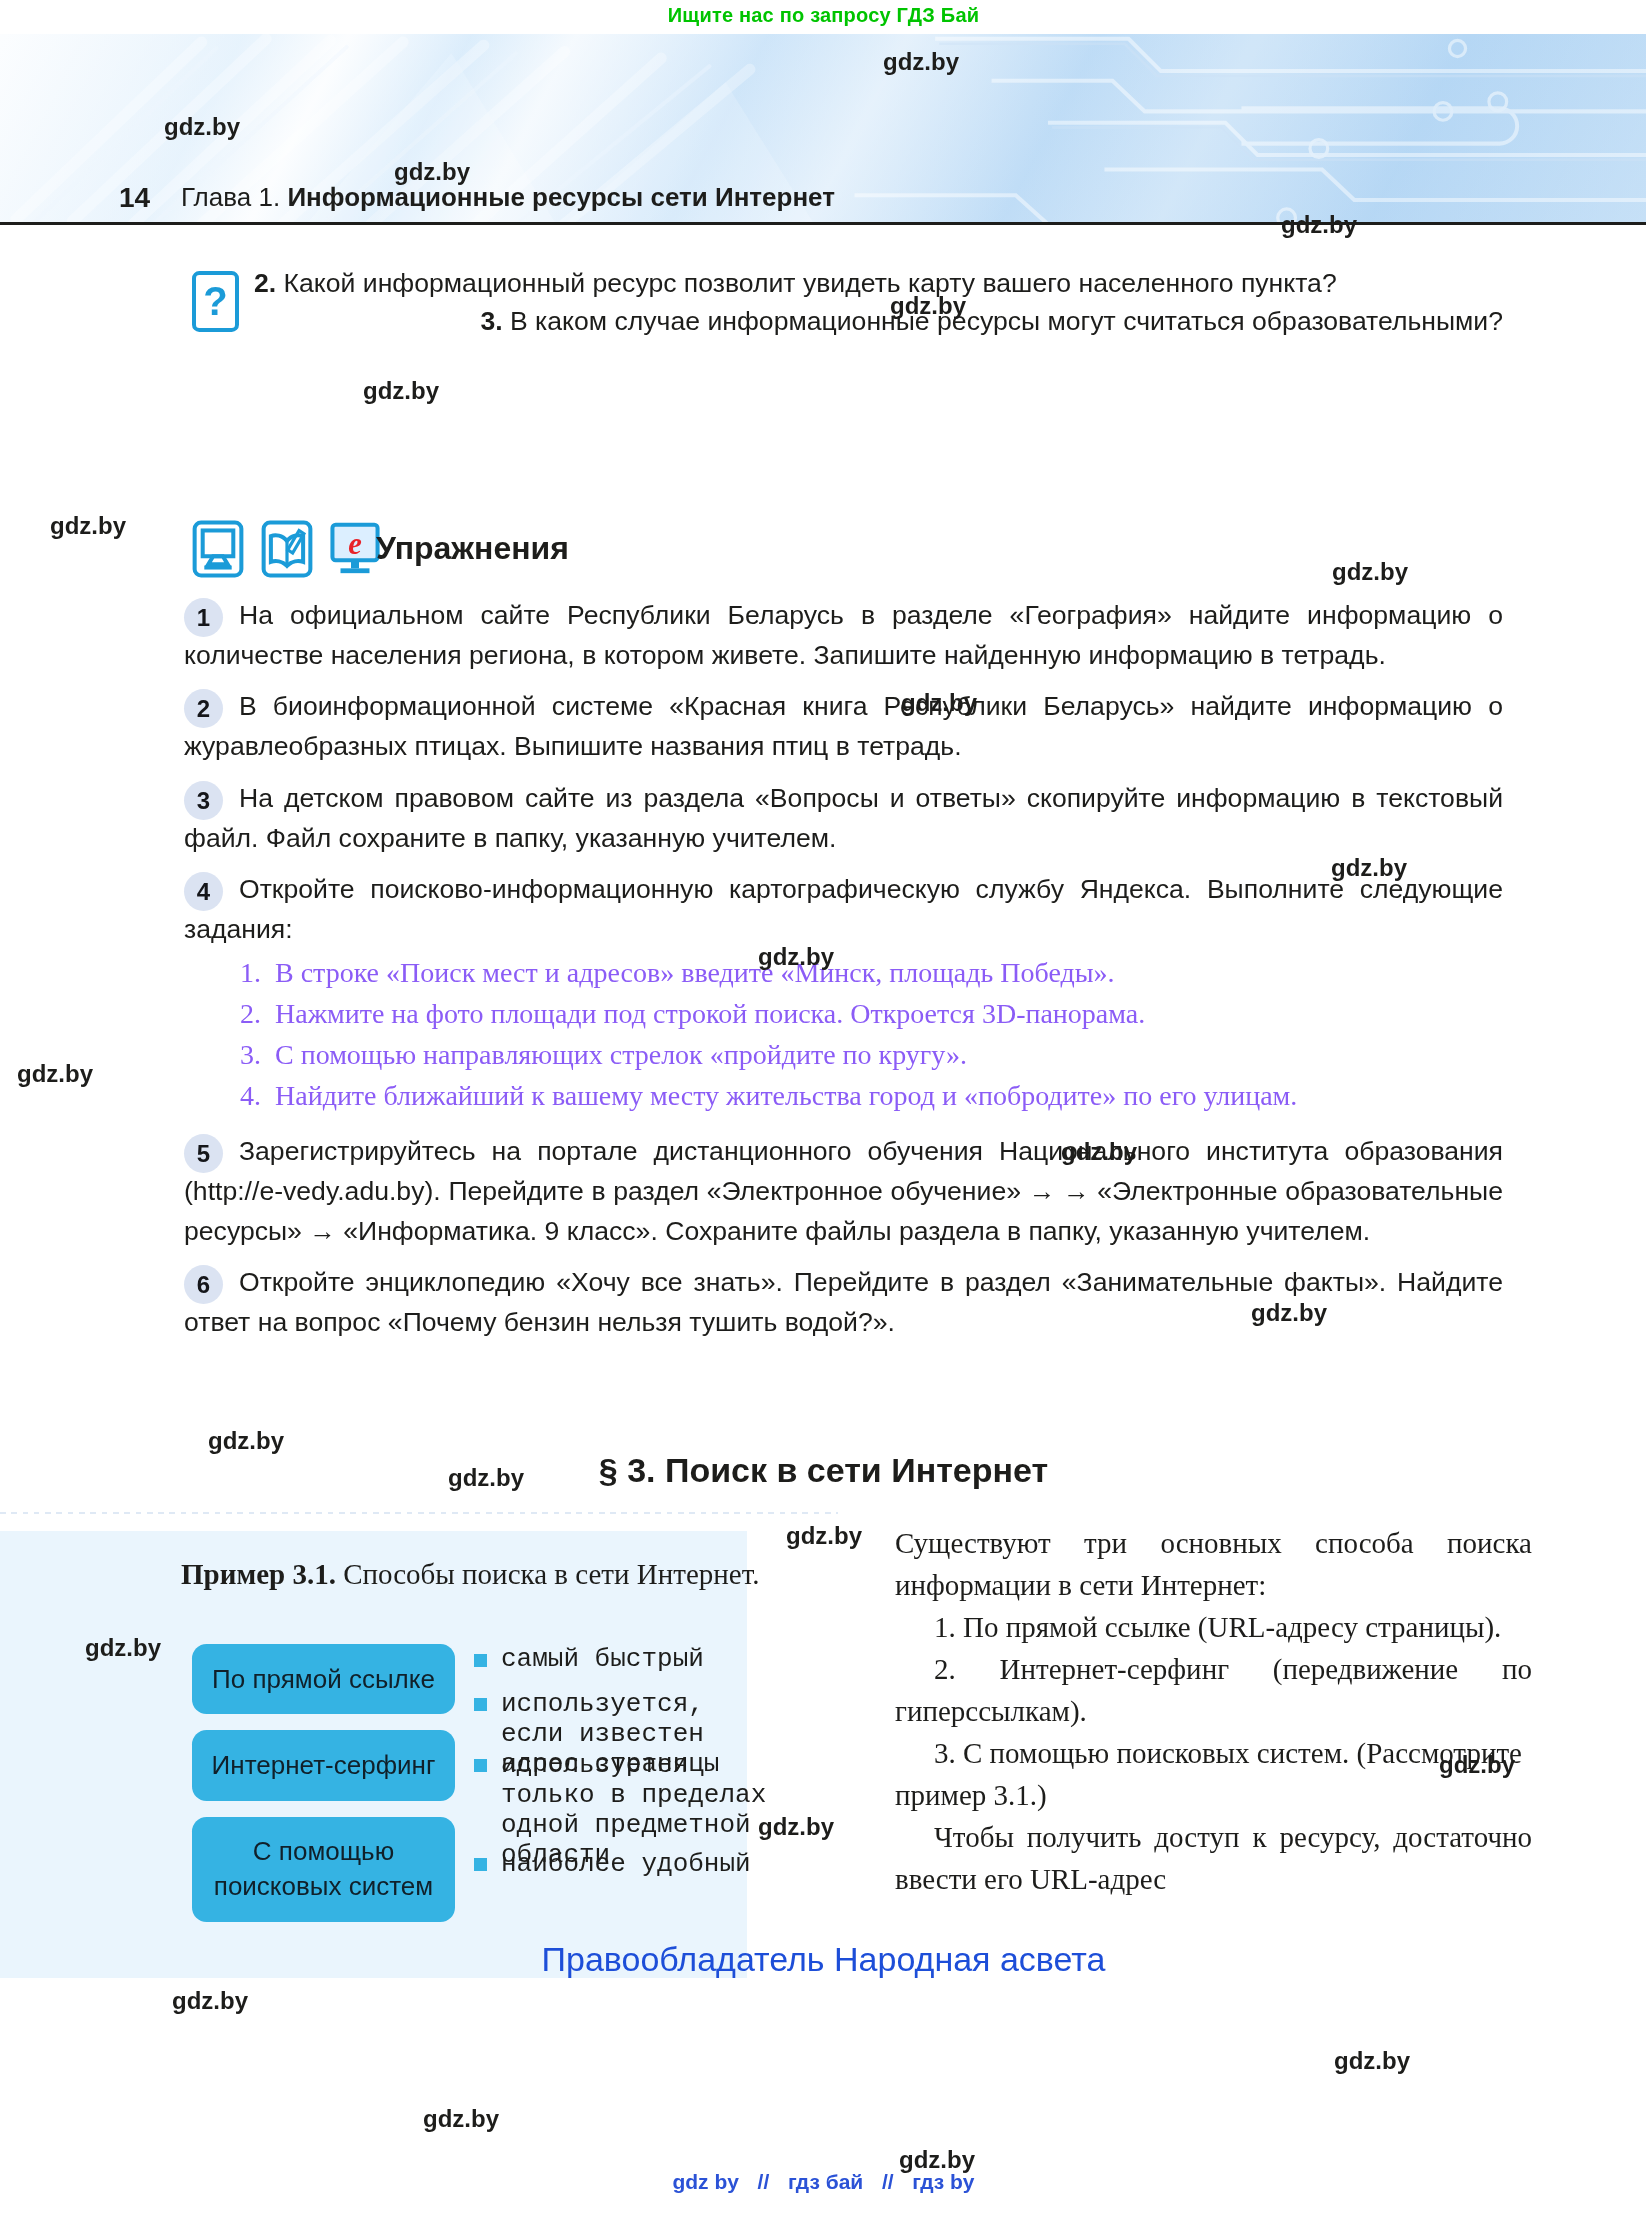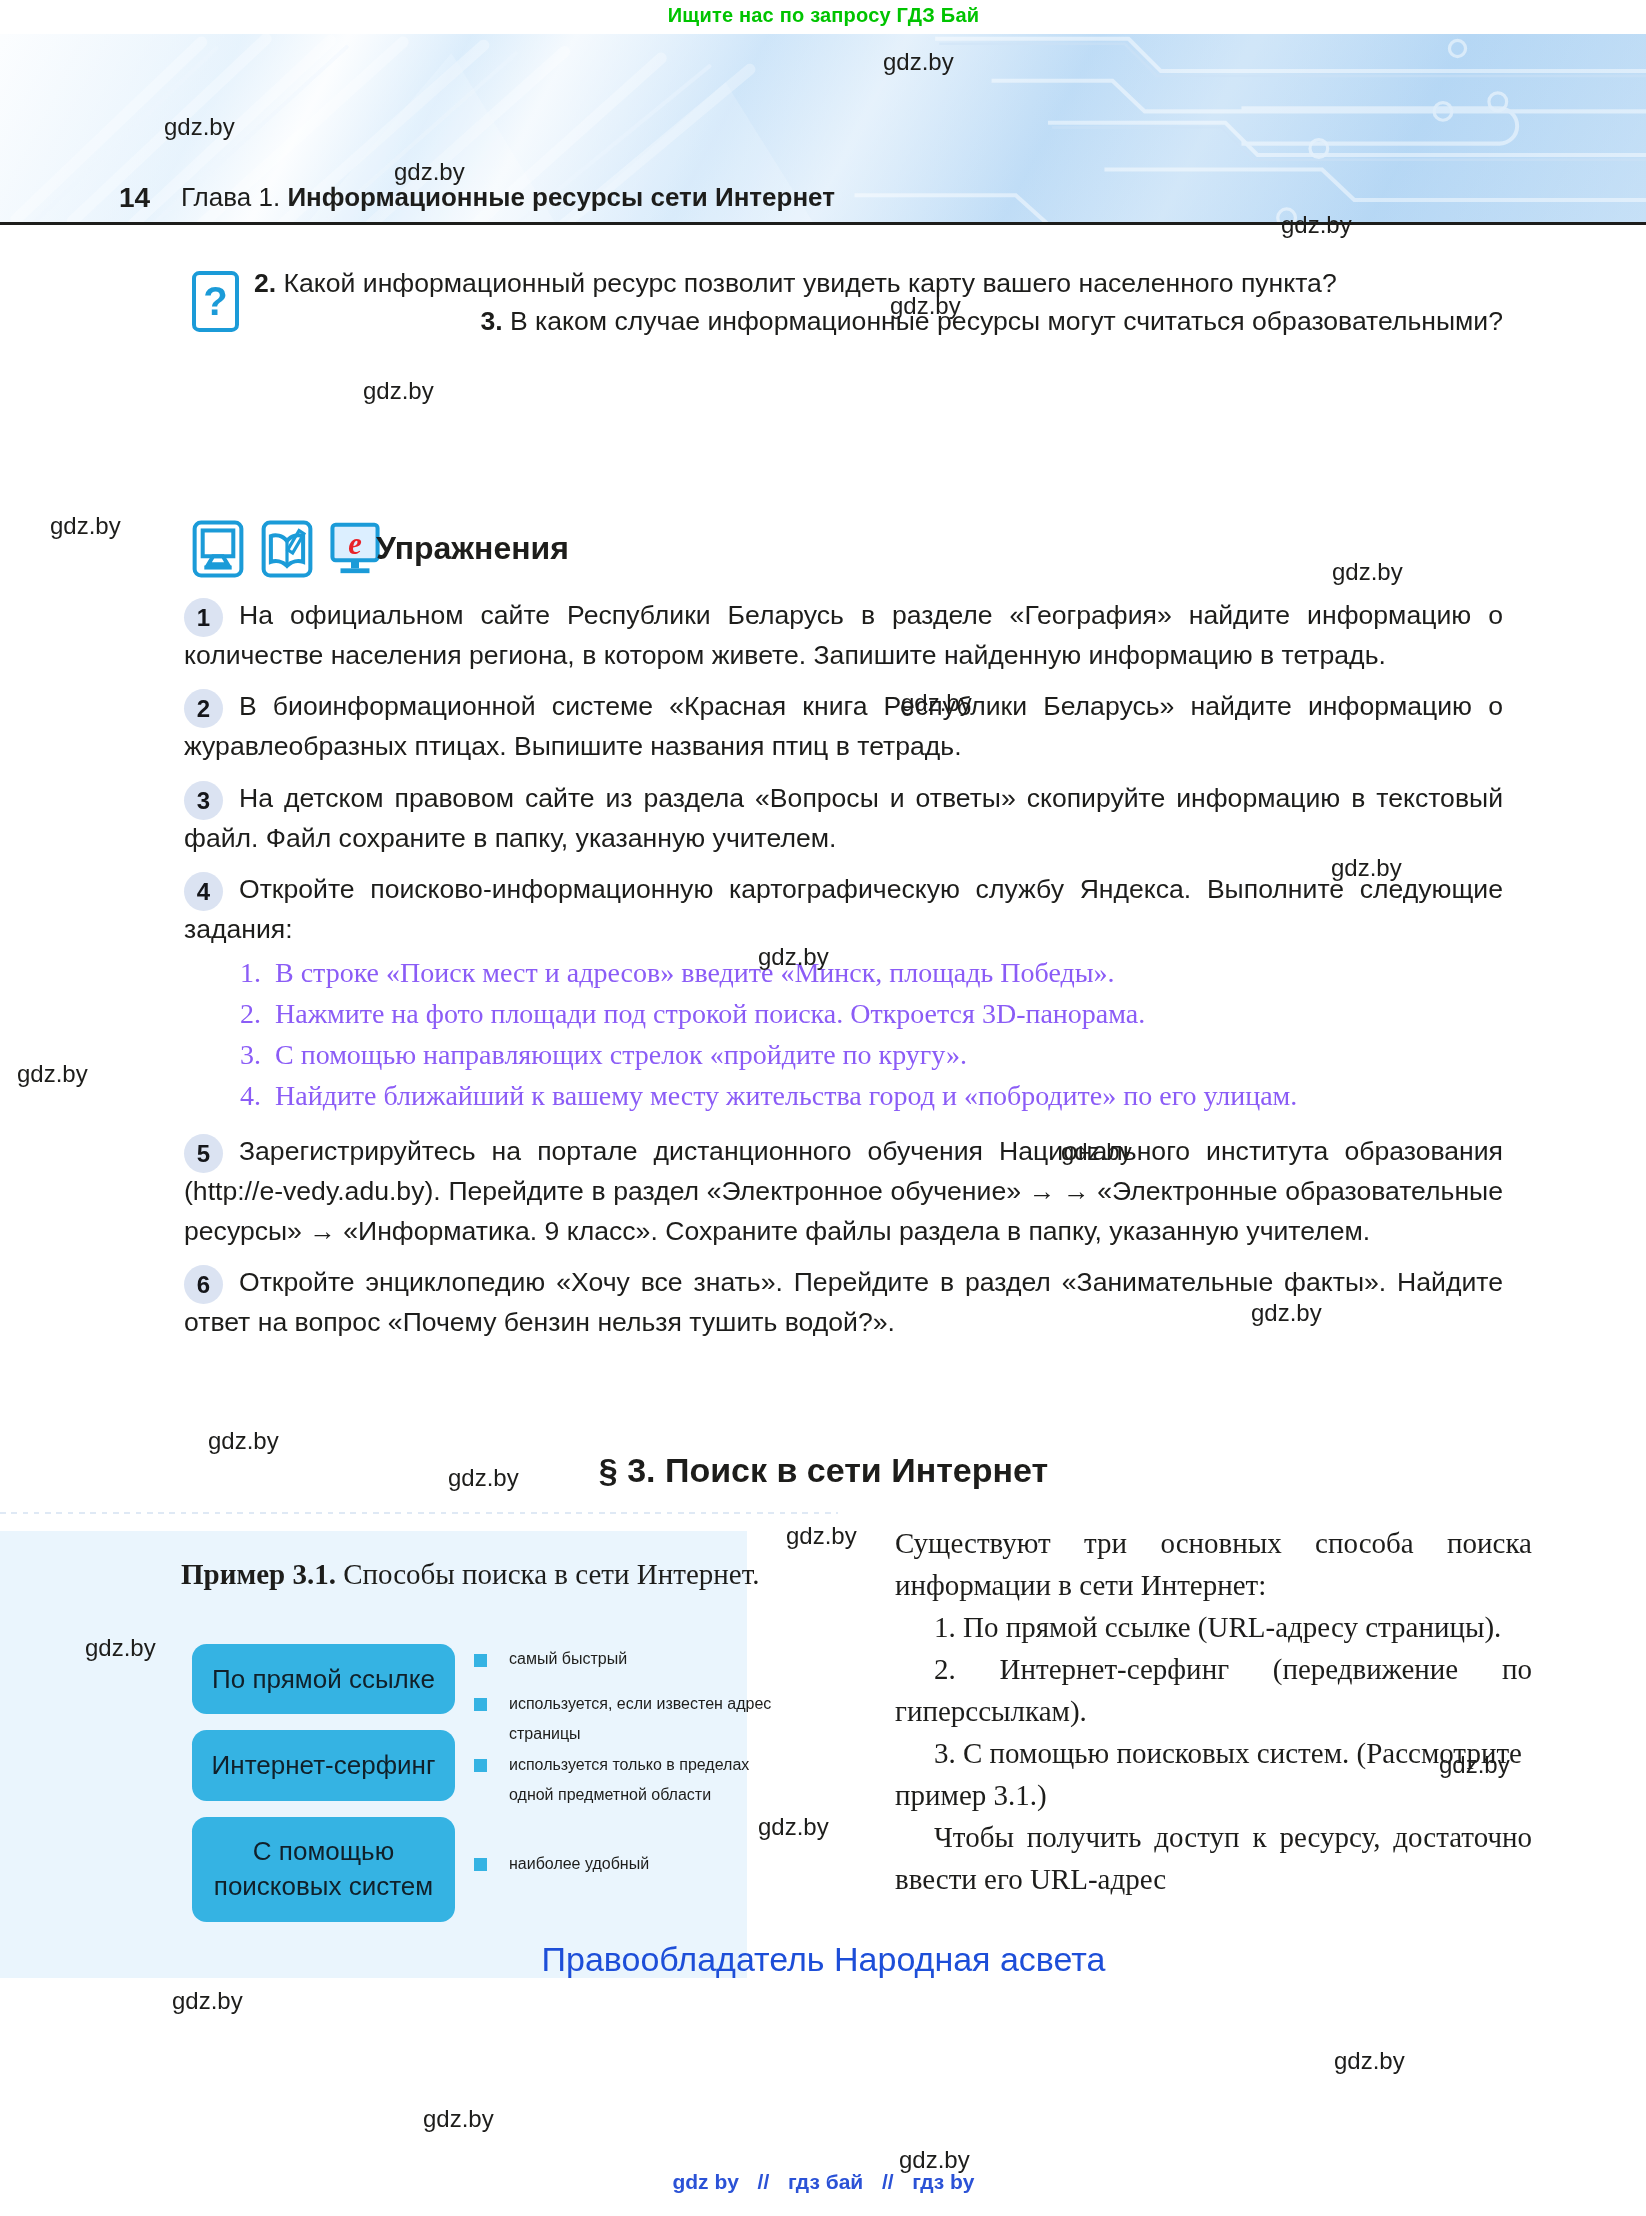--- a/index.html
+++ b/index.html
@@ -147,22 +147,22 @@
   .diag-card{
     width:263px;border-radius:14.5px;background:#35b3e3;
     color:#10202a;
     font-size:26px;line-height:35px;text-align:center;
     padding:17.7px 4.8px;box-sizing:border-box;
   }
   .diag-notes{
     position:absolute;left:282px;top:0;width:298px;
   }
   .diag-note{
-    position:relative;padding-left:35px;margin-bottom:14.5px;
-    font-size:16px;line-height:30px;color:#1d1d1b;
+    position:relative;padding-left:27px;margin-bottom:14.5px;
+    font-size:26px;line-height:30px;color:#1d1d1b;font-family:Liberation Mono, monospace;
   }
   .diag-note::before{
     content:"";position:absolute;left:0;top:9.7px;
     width:13px;height:13px;background:#35b3e3;
   }
 
   
   .body-right{
     position:absolute;left:895px;top:1522px;width:637px;
     font-family:"Liberation Serif", serif;
@@ -178,21 +178,21 @@
     color:#1d4ed8;font-size:34px;
   }
   .footer-links{
     position:absolute;left:0;top:2170px;width:1647px;text-align:center;
     color:#2b52d6;font-size:21px;font-weight:bold;
   }
   .footer-links span{margin:0 6.4px;}
 
   
   .wm{
-    position:absolute;color:#1d1d1b;font-size:22.6px;font-weight:400;
+    position:absolute;color:#1d1d1b;font-size:22.6px;font-weight:700;
     white-space:nowrap;pointer-events:none;
   }
 </style>
 </head>
 <body>
 
 <div class="promo-strip">
   <span>Ищите нас по запросу ГДЗ Бай</span>
 </div>
 

